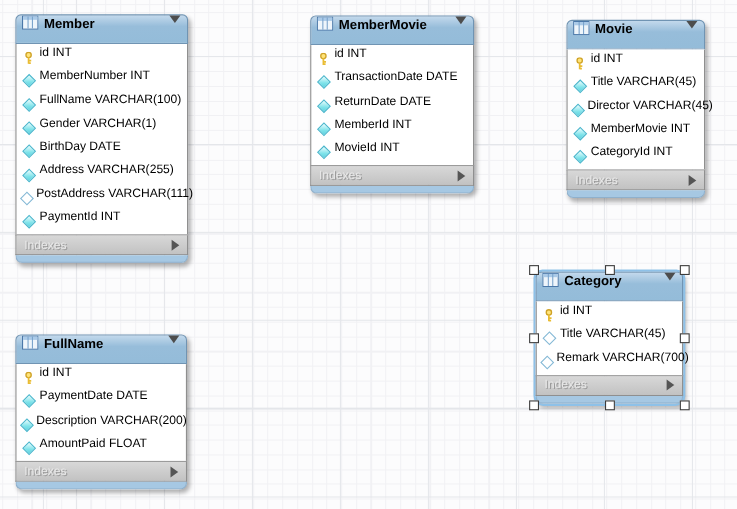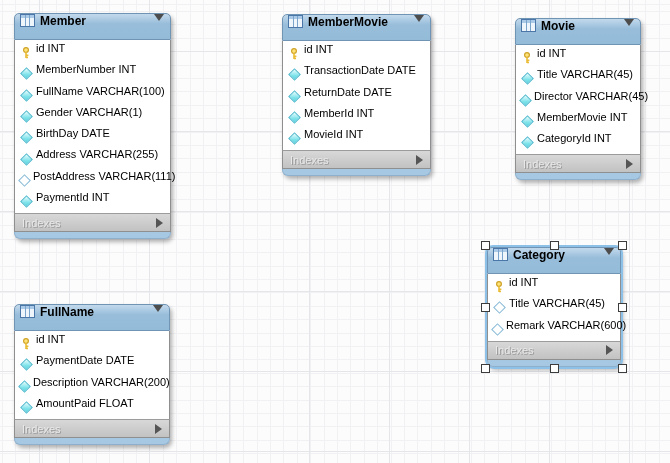--- a/index.html
+++ b/index.html
@@ -314,21 +314,21 @@
         <div class="row">
           <span class="icon-cell">
             <span class="icon-diamond hollow"></span>
           </span>
           <span class="row-label">Title VARCHAR(45)</span>
         </div>
         <div class="row">
           <span class="icon-cell">
             <span class="icon-diamond hollow"></span>
           </span>
-          <span class="row-label">Remark VARCHAR(600)</span>
+          <span class="row-label">Remark VARCHAR(700)</span>
         </div>
       </div>
     <div class="tbl-footer">
       <span class="footer-label">Indexes</span>
       <span class="arrow-right"></span>
     </div>
     <div class="tbl-bottom"></div>
   <div class="handle h-tl"></div>
       <div class="handle h-tm"></div>
       <div class="handle h-tr"></div>

